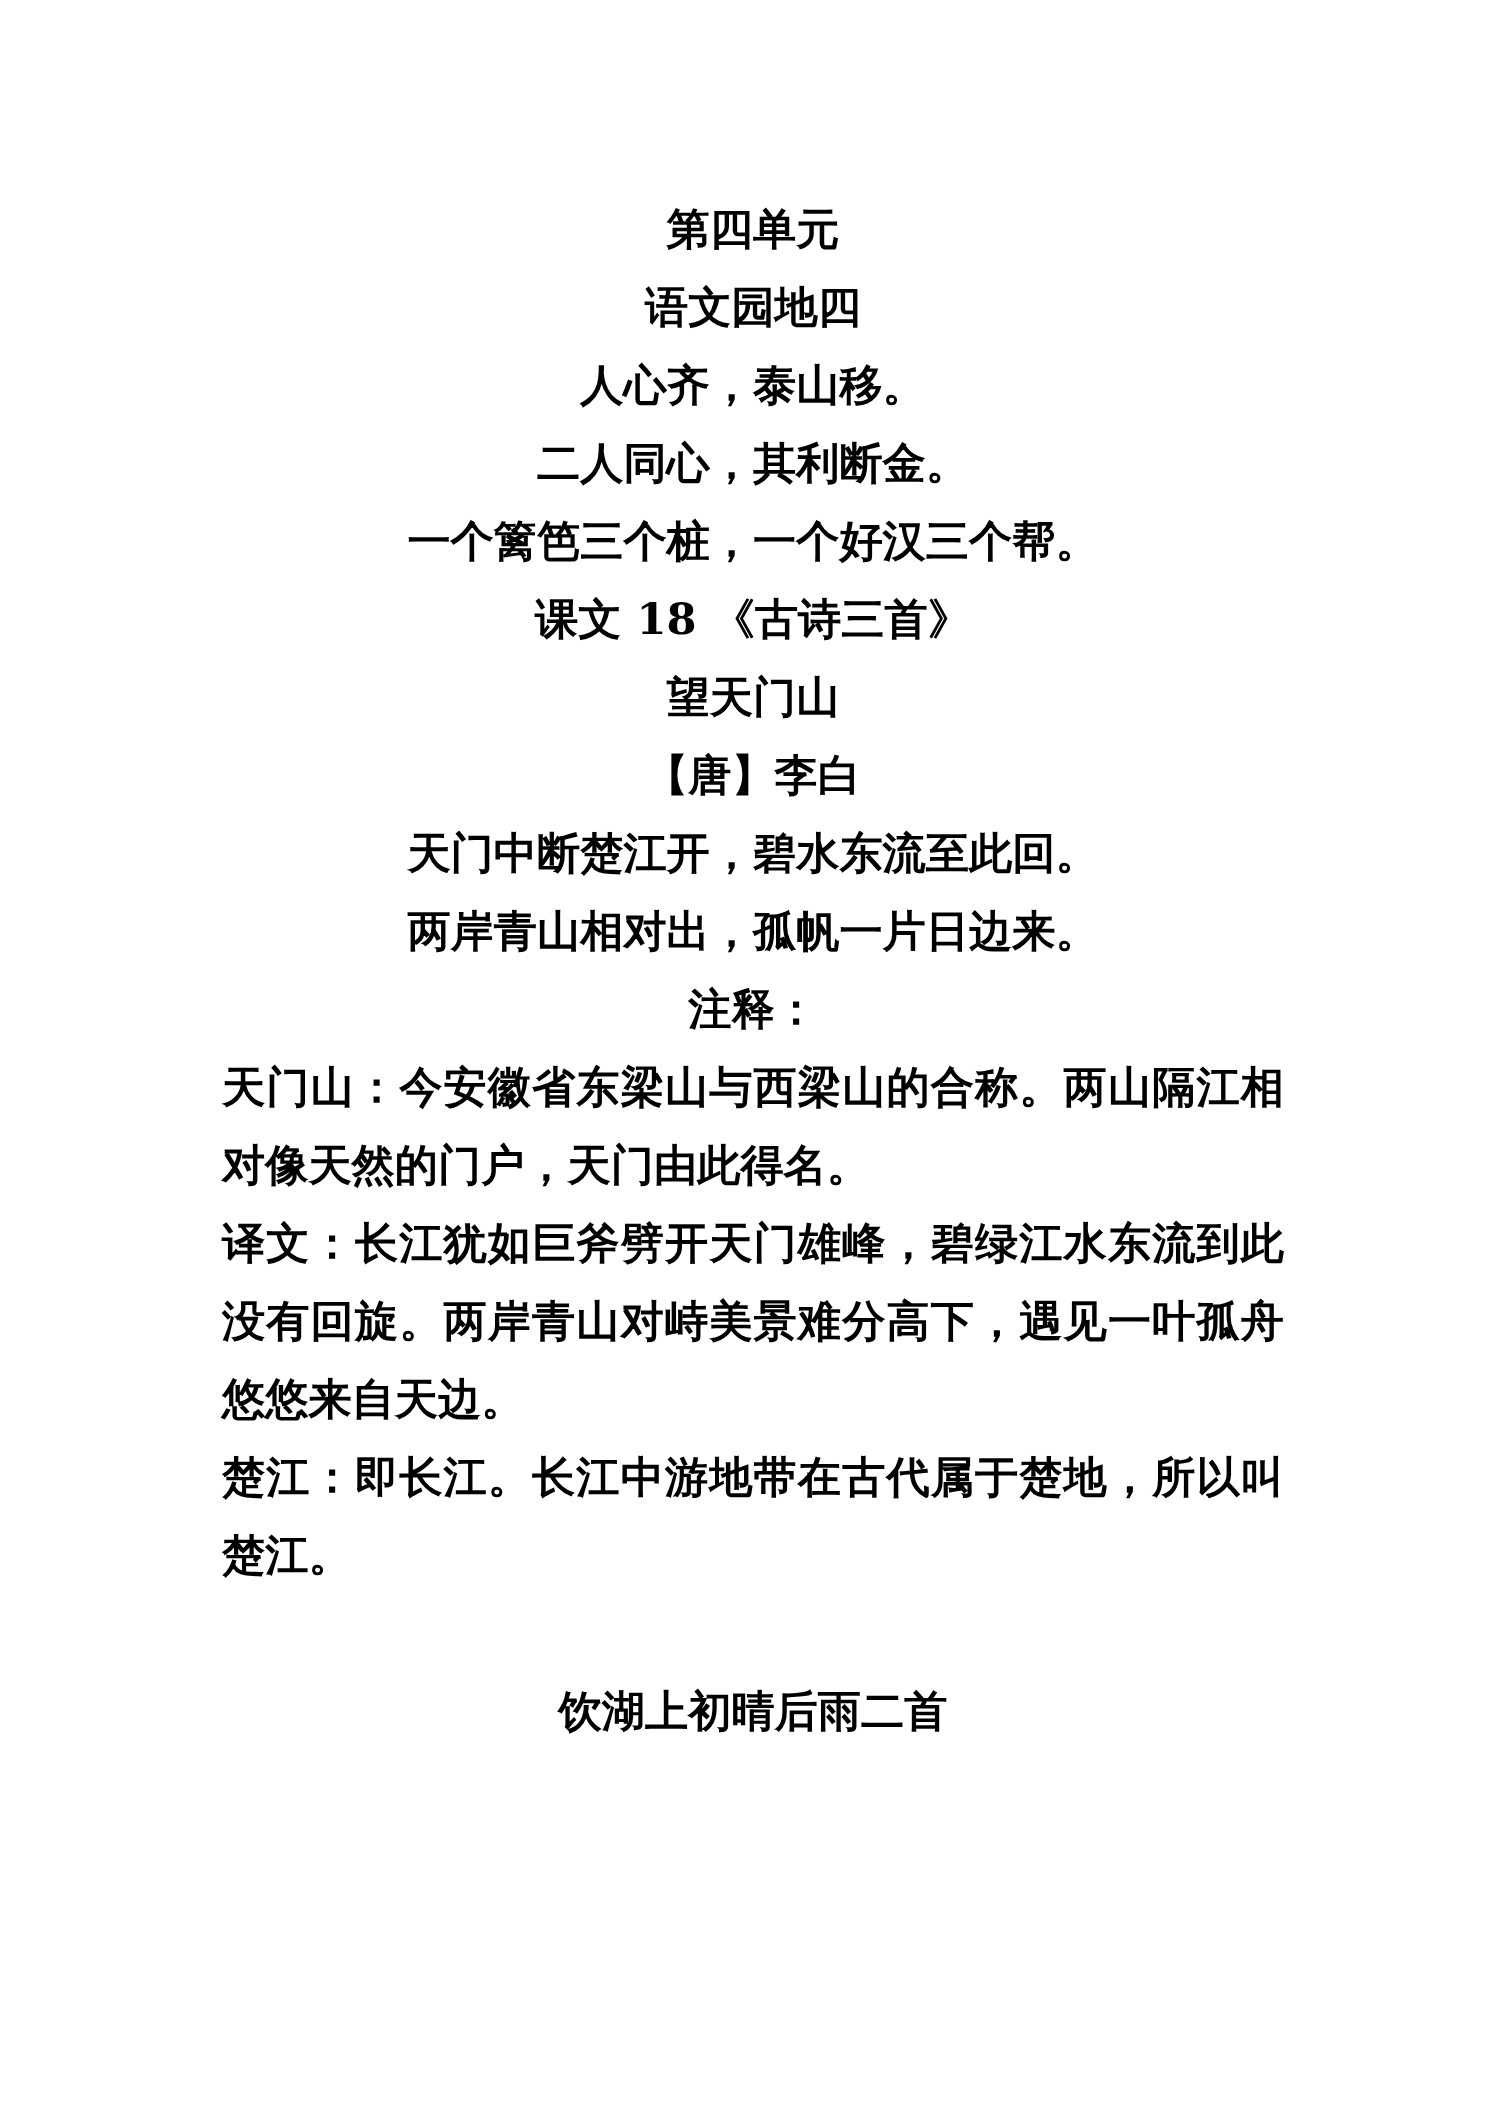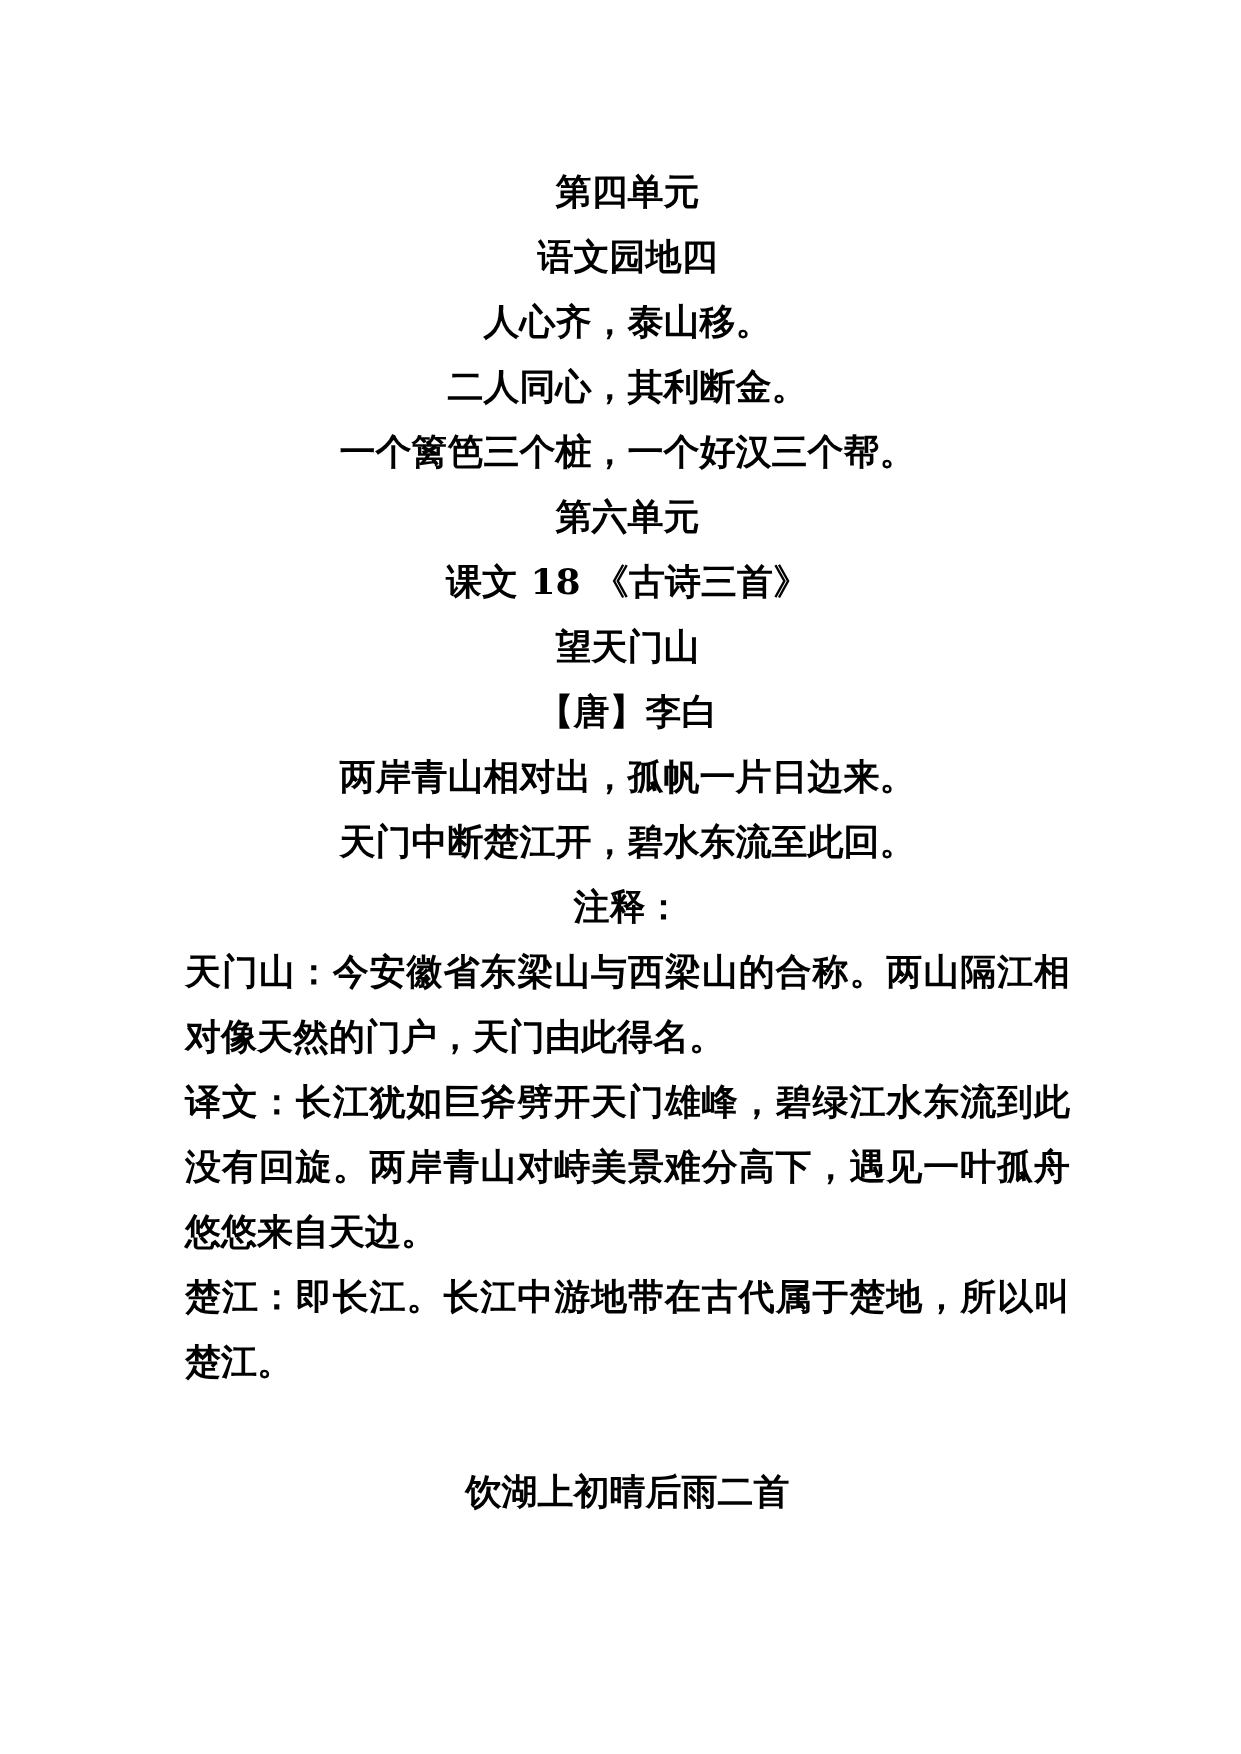--- a/index.html
+++ b/index.html
@@ -50,27 +50,26 @@
 
 <div class="page">
 
   <div class="center-line">第四单元</div>
   <div class="center-line">语文园地四</div>
 
   <div class="center-line">人心齐，泰山移。</div>
   <div class="center-line">二人同心，其利断金。</div>
   <div class="center-line">一个篱笆三个桩，一个好汉三个帮。</div>
 
-  <div class="center-line">第六单元</div>
   <div class="center-line">课文 18 《古诗三首》</div>
 
   <div class="center-line">望天门山</div>
   <div class="center-line">【唐】李白</div>
+  <div class="center-line">天门中断楚江开，碧水东流至此回。</div>
   <div class="center-line">两岸青山相对出，孤帆一片日边来。</div>
-  <div class="center-line">天门中断楚江开，碧水东流至此回。</div>
 
   <div class="body-line">注释：</div>
   <div class="body-par">天门山：今安徽省东梁山与西梁山的合称。两山隔江相对像天然的门户，天门由此得名。</div>
   <div class="body-par">译文：长江犹如巨斧劈开天门雄峰，碧绿江水东流到此没有回旋。两岸青山对峙美景难分高下，遇见一叶孤舟悠悠来自天边。</div>
   <div class="body-par">楚江：即长江。长江中游地带在古代属于楚地，所以叫楚江。</div>
 
   <div class="next-title">饮湖上初晴后雨二首</div>
 
 </div>
 

